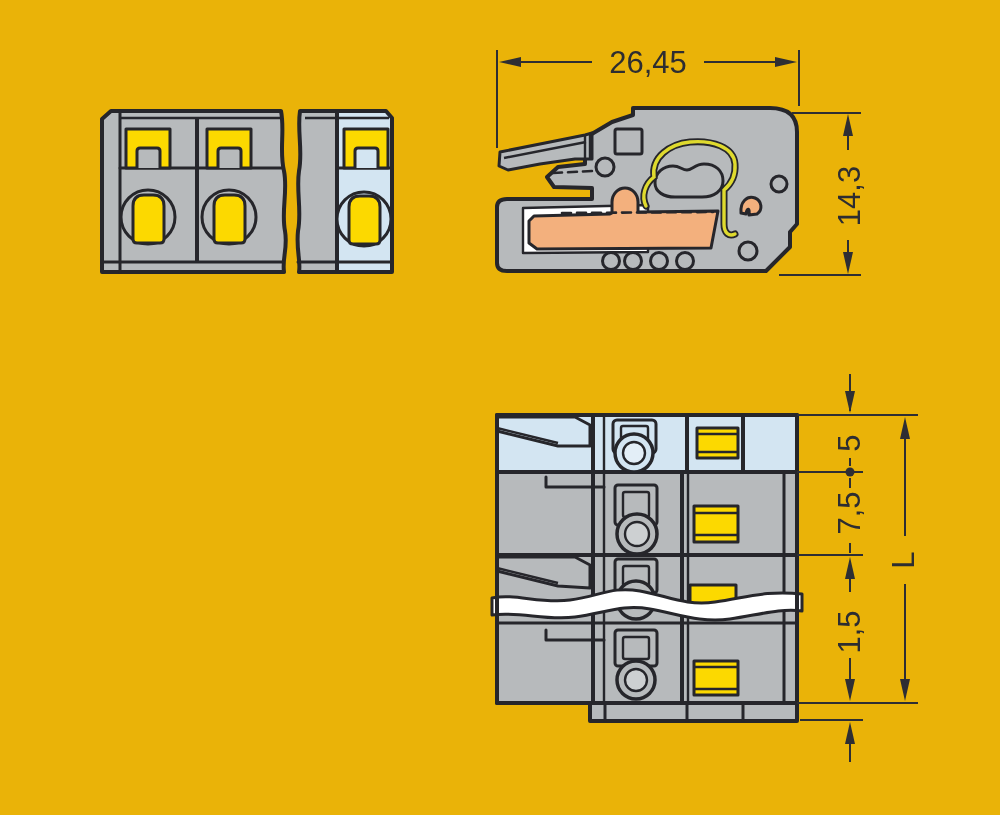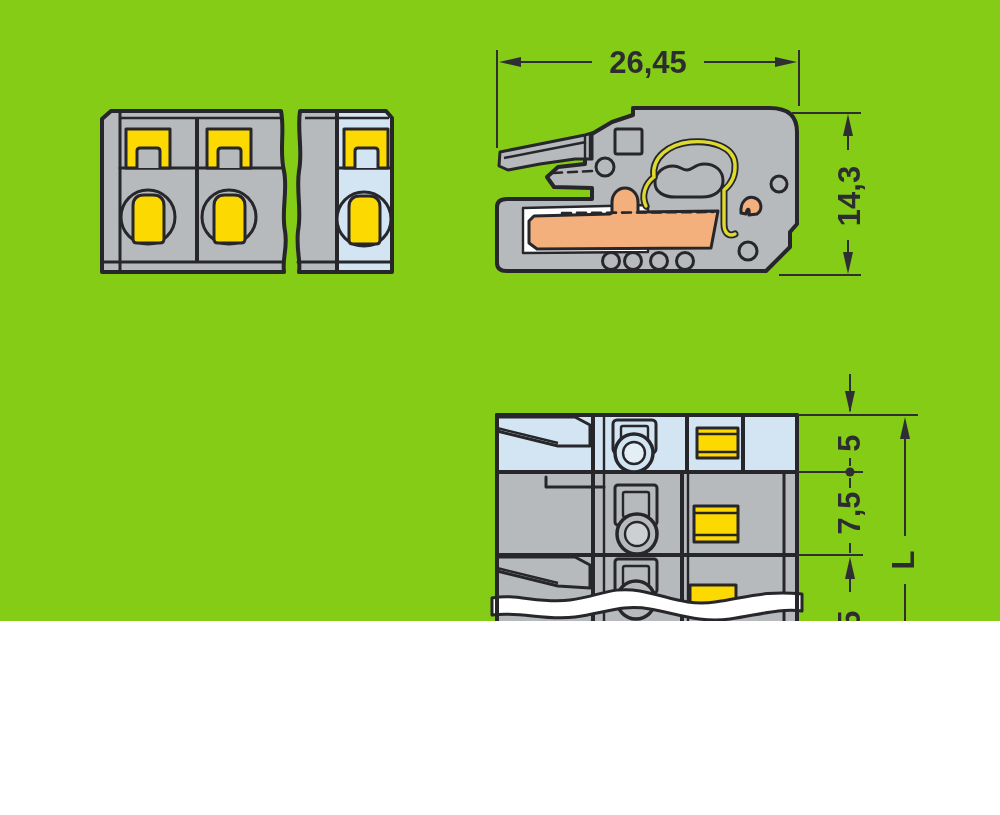--- a/index.html
+++ b/index.html
@@ -1,17 +1,17 @@
 <!DOCTYPE html>
 <html><head>
 <meta charset="utf-8">
 <style>
   html,body{margin:0;padding:0;background:#ffffff;}
-  #canvas{position:relative;width:1000px;height:621px;background:#84cc16;overflow:hidden;
-          font-family:"Liberation Sans", sans-serif;font-weight:bold;}
+  #canvas{position:relative;width:1000px;height:815px;background:#eab308;overflow:hidden;
+          font-family:"Liberation Sans", sans-serif;}
   svg{position:absolute;left:0;top:0;}
   .gray   {fill:#b7babc;stroke:#26262b;stroke-width:4;stroke-linejoin:round;}
   .grayin {fill:#b7babc;stroke:#26262b;stroke-width:3;stroke-linejoin:round;}
   .bluef  {fill:#d3e5f2;}
   .bluein {fill:#d3e5f2;stroke:#26262b;stroke-width:3;stroke-linejoin:round;}
   .yellow {fill:#fcd900;stroke:#26262b;stroke-width:3;stroke-linejoin:round;}
   .orange {fill:#f3b07d;stroke:#26262b;stroke-width:3;stroke-linejoin:round;}
   .line   {fill:none;stroke:#26262b;stroke-width:3;stroke-linejoin:round;stroke-linecap:round;}
   .line2  {fill:none;stroke:#26262b;stroke-width:2.4;stroke-linejoin:round;}
   .line4  {fill:none;stroke:#26262b;stroke-width:4;stroke-linejoin:round;}

